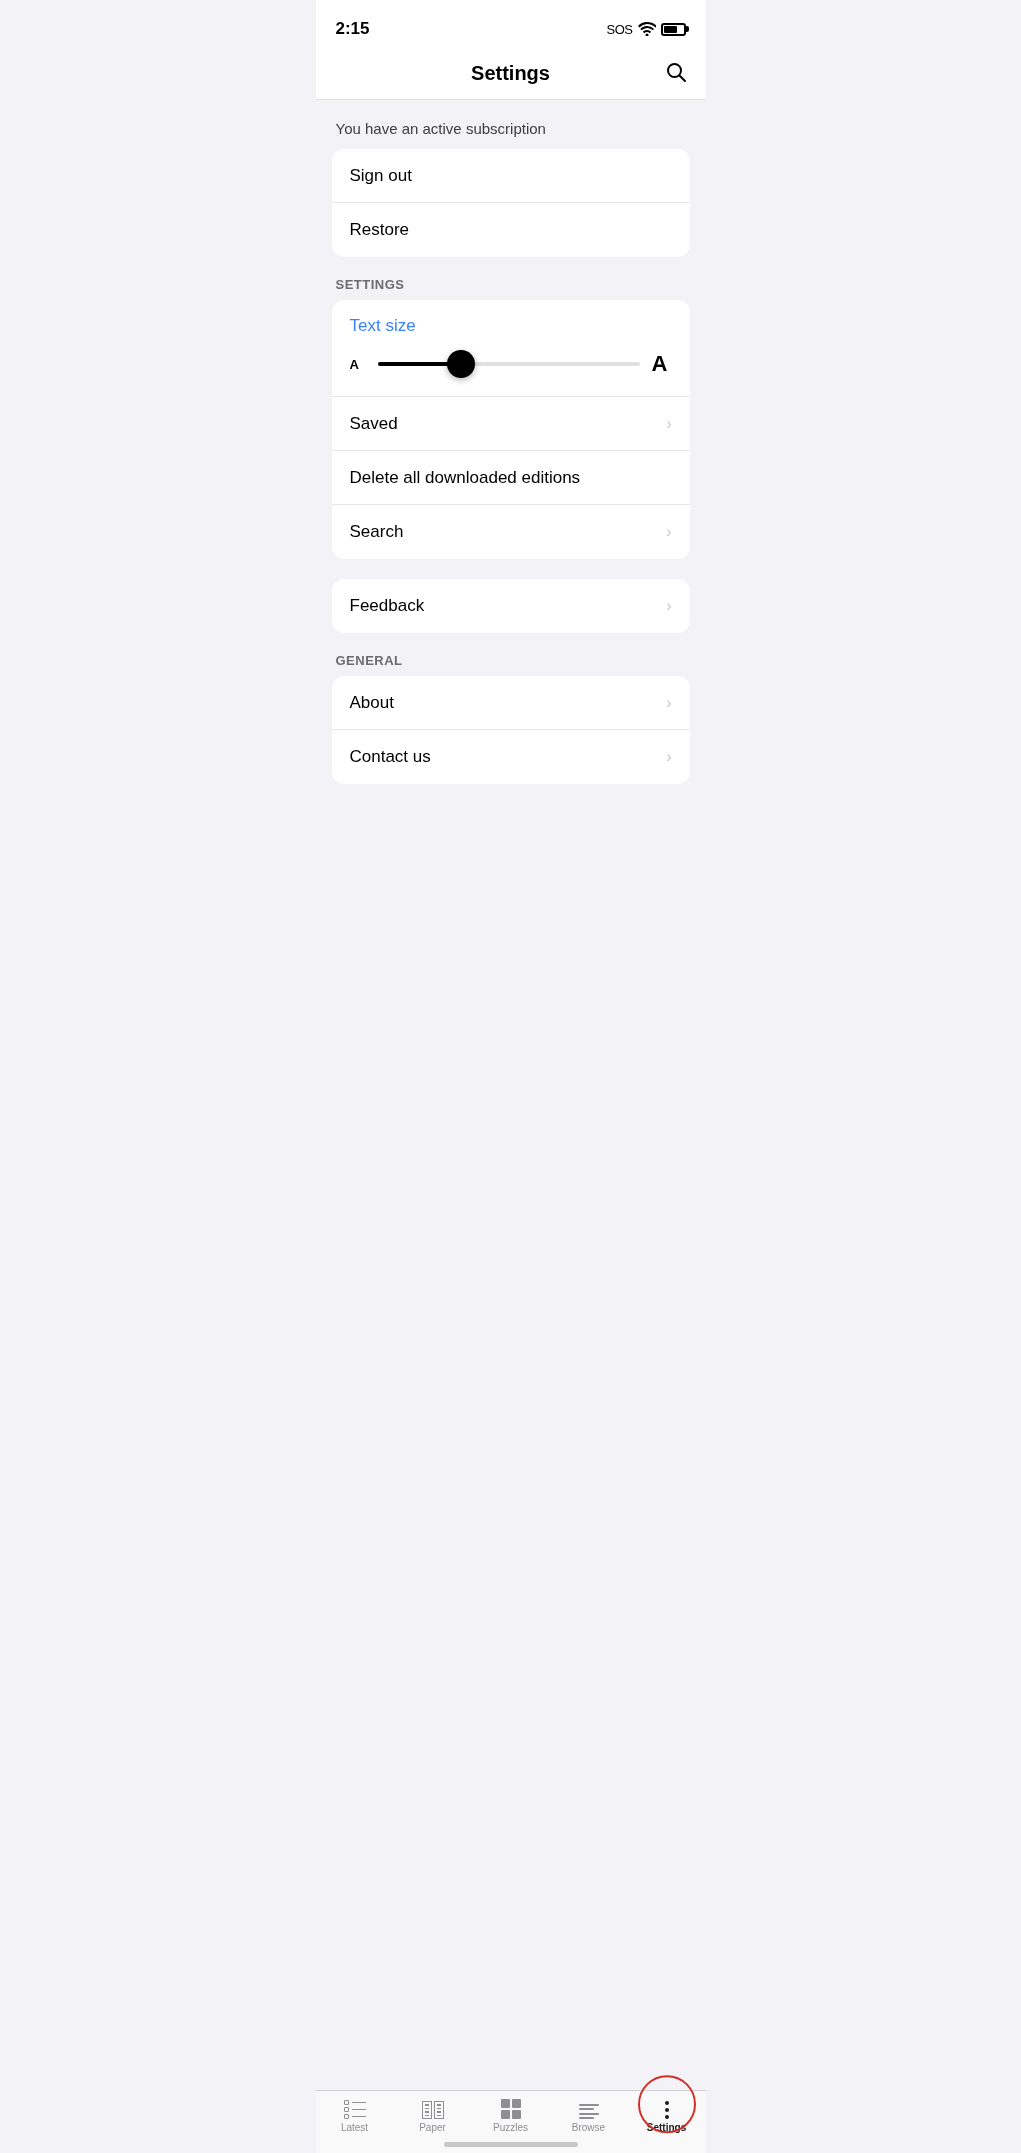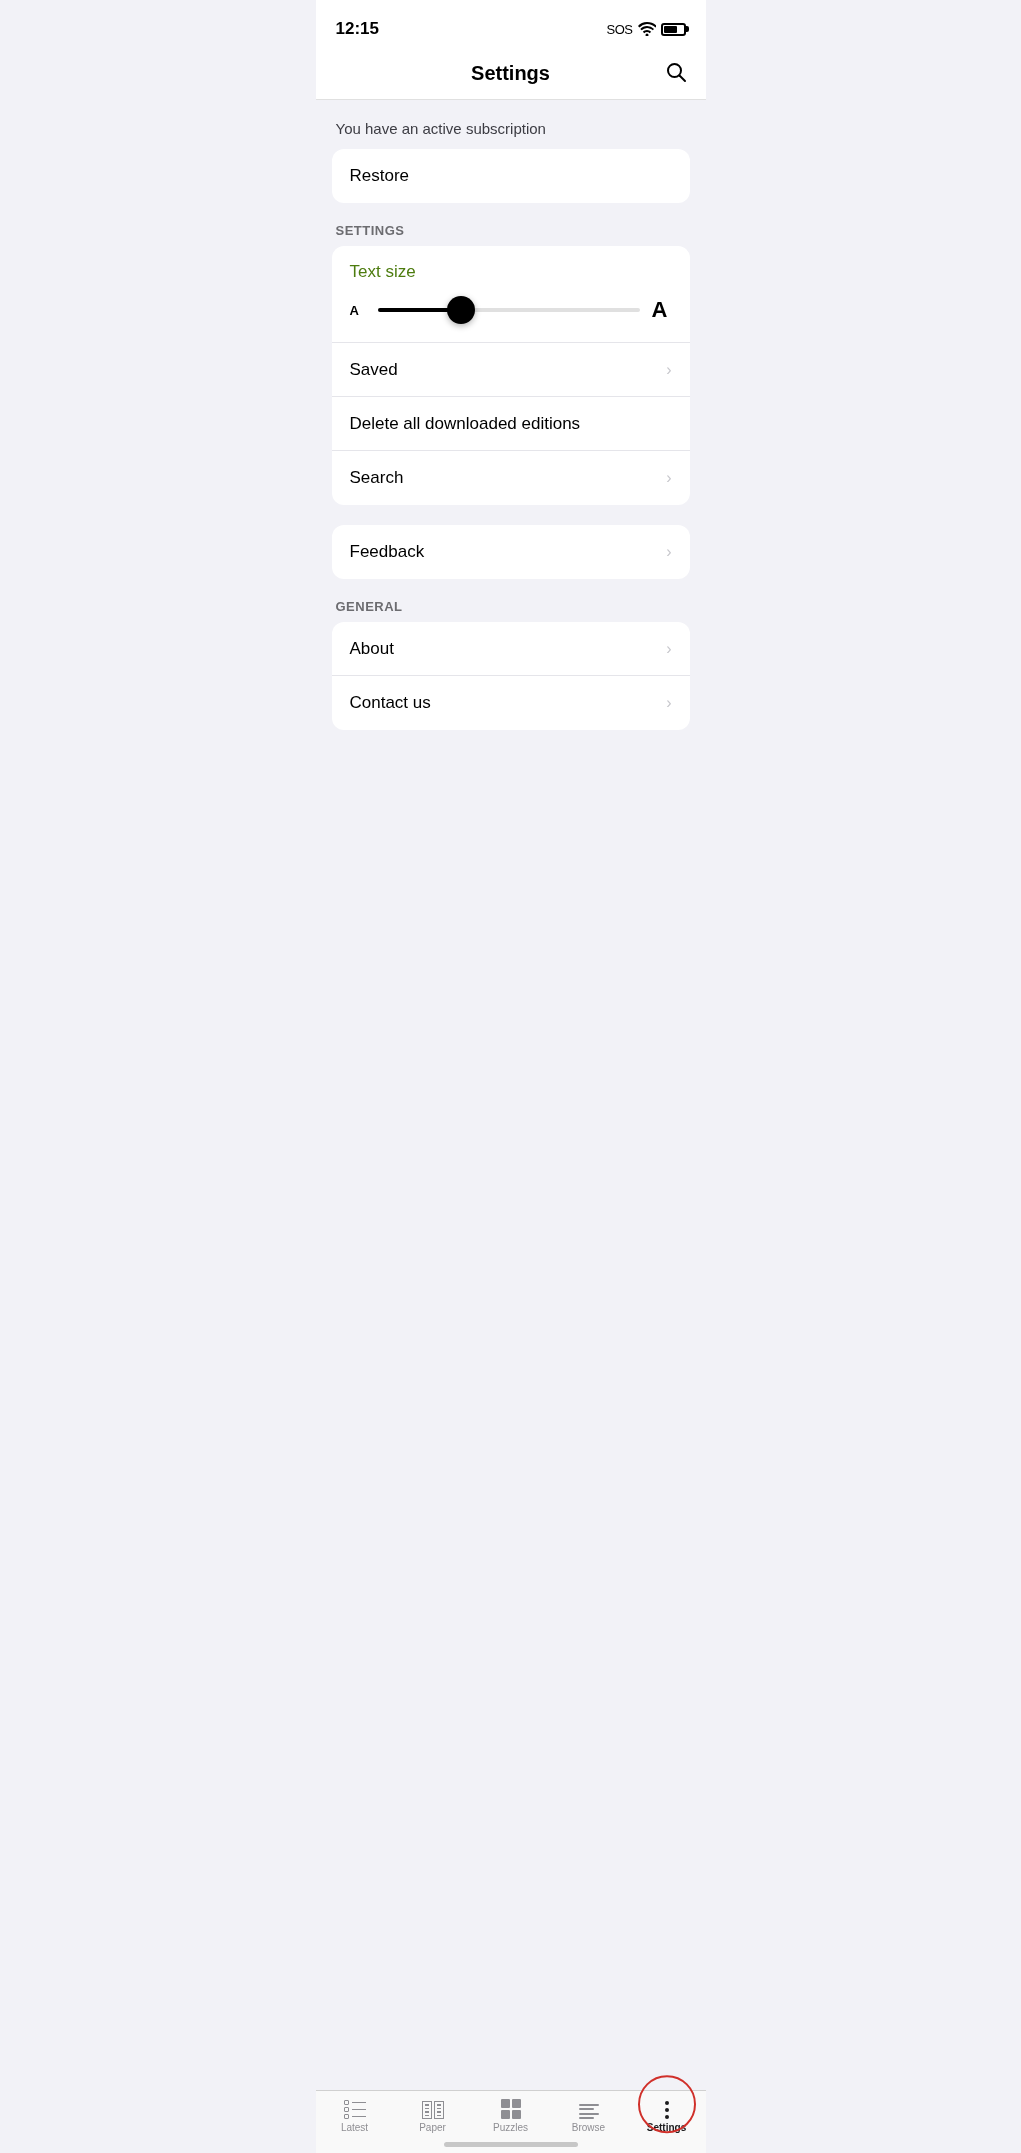--- a/index.html
+++ b/index.html
@@ -158,21 +158,21 @@
     }
 
     
     .text-size-row {
       padding: 16px 18px 18px;
       border-bottom: 1px solid #e5e5ea;
     }
 
     .text-size-label {
       font-size: 17px;
-      color: #4d7c0f;
+      color: #3b82f6;
       margin-bottom: 14px;
     }
 
     .slider-row {
       display: flex;
       align-items: center;
       gap: 12px;
     }
 
     .slider-a-small {
@@ -347,21 +347,21 @@
     }
 
     .bottom-space {
       height: 100px;
     }
   </style>
 </head>
 <body>
 
 <div class="status-bar">
-  <span class="status-time">12:15</span>
+  <span class="status-time">2:15</span>
   <div class="status-icons">
     <span class="sos-text">SOS</span>
     <svg width="18" height="14" viewBox="0 0 18 14" fill="none">
       <path d="M9 11.5a1.5 1.5 0 100 3 1.5 1.5 0 000-3z" fill="#000"></path>
       <path d="M9 8C7.35 8 5.87 8.72 4.84 9.87l1.42 1.42A4 4 0 019 10a4 4 0 012.74 1.29l1.42-1.42A6 6 0 009 8z" fill="#000"></path>
       <path d="M9 4C6.34 4 3.95 5.12 2.27 6.94l1.42 1.41A7.97 7.97 0 019 6c2.21 0 4.21.9 5.66 2.35l1.42-1.41A9.96 9.96 0 009 4z" fill="#000"></path>
       <path d="M9 0C5.35 0 2.07 1.55 -0.01 4.07l1.42 1.42A11.95 11.95 0 019 2c3.31 0 6.3 1.34 8.49 3.52l1.42-1.42A13.94 13.94 0 009 0z" fill="#000"></path>
     </svg>
     <div class="battery-icon">
       <div class="battery-fill"></div>
@@ -377,20 +377,23 @@
       <line x1="15.5" y1="15.5" x2="21" y2="21" stroke="#000" stroke-width="2" stroke-linecap="round"></line>
     </svg>
   </span>
 </div>
 
 <div class="content">
 
   <p class="subscription-note">You have an active subscription</p>
 
   <div class="card-group">
+    <div class="card-item">
+      <span class="card-item-label">Sign out</span>
+    </div>
     <div class="card-item">
       <span class="card-item-label">Restore</span>
     </div>
   </div>
 
   <div class="section-label">SETTINGS</div>
 
   <div class="card-group">
 
     <div class="text-size-row">

